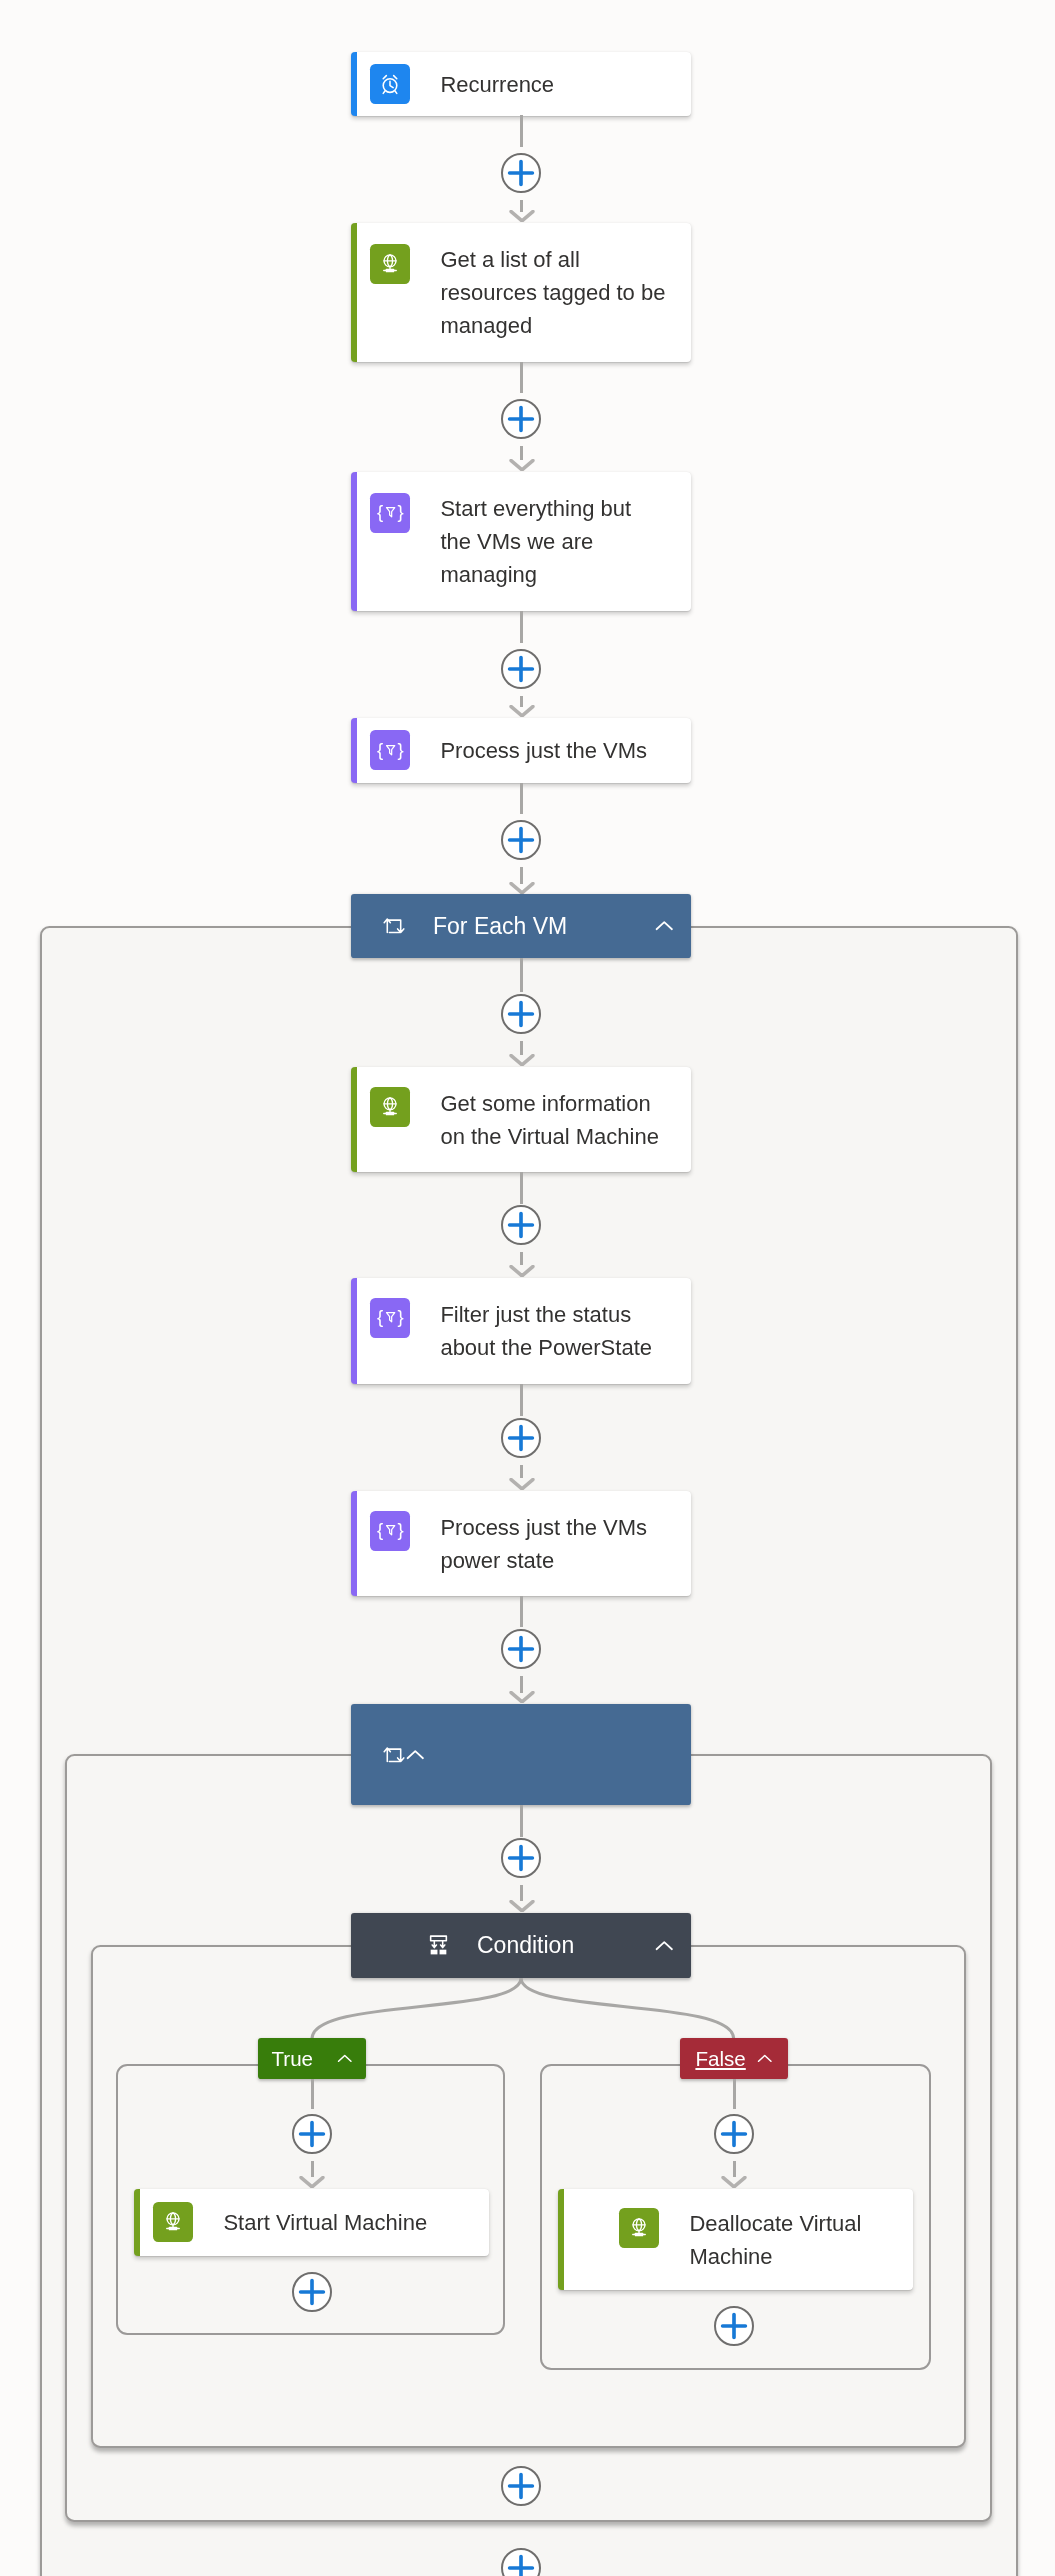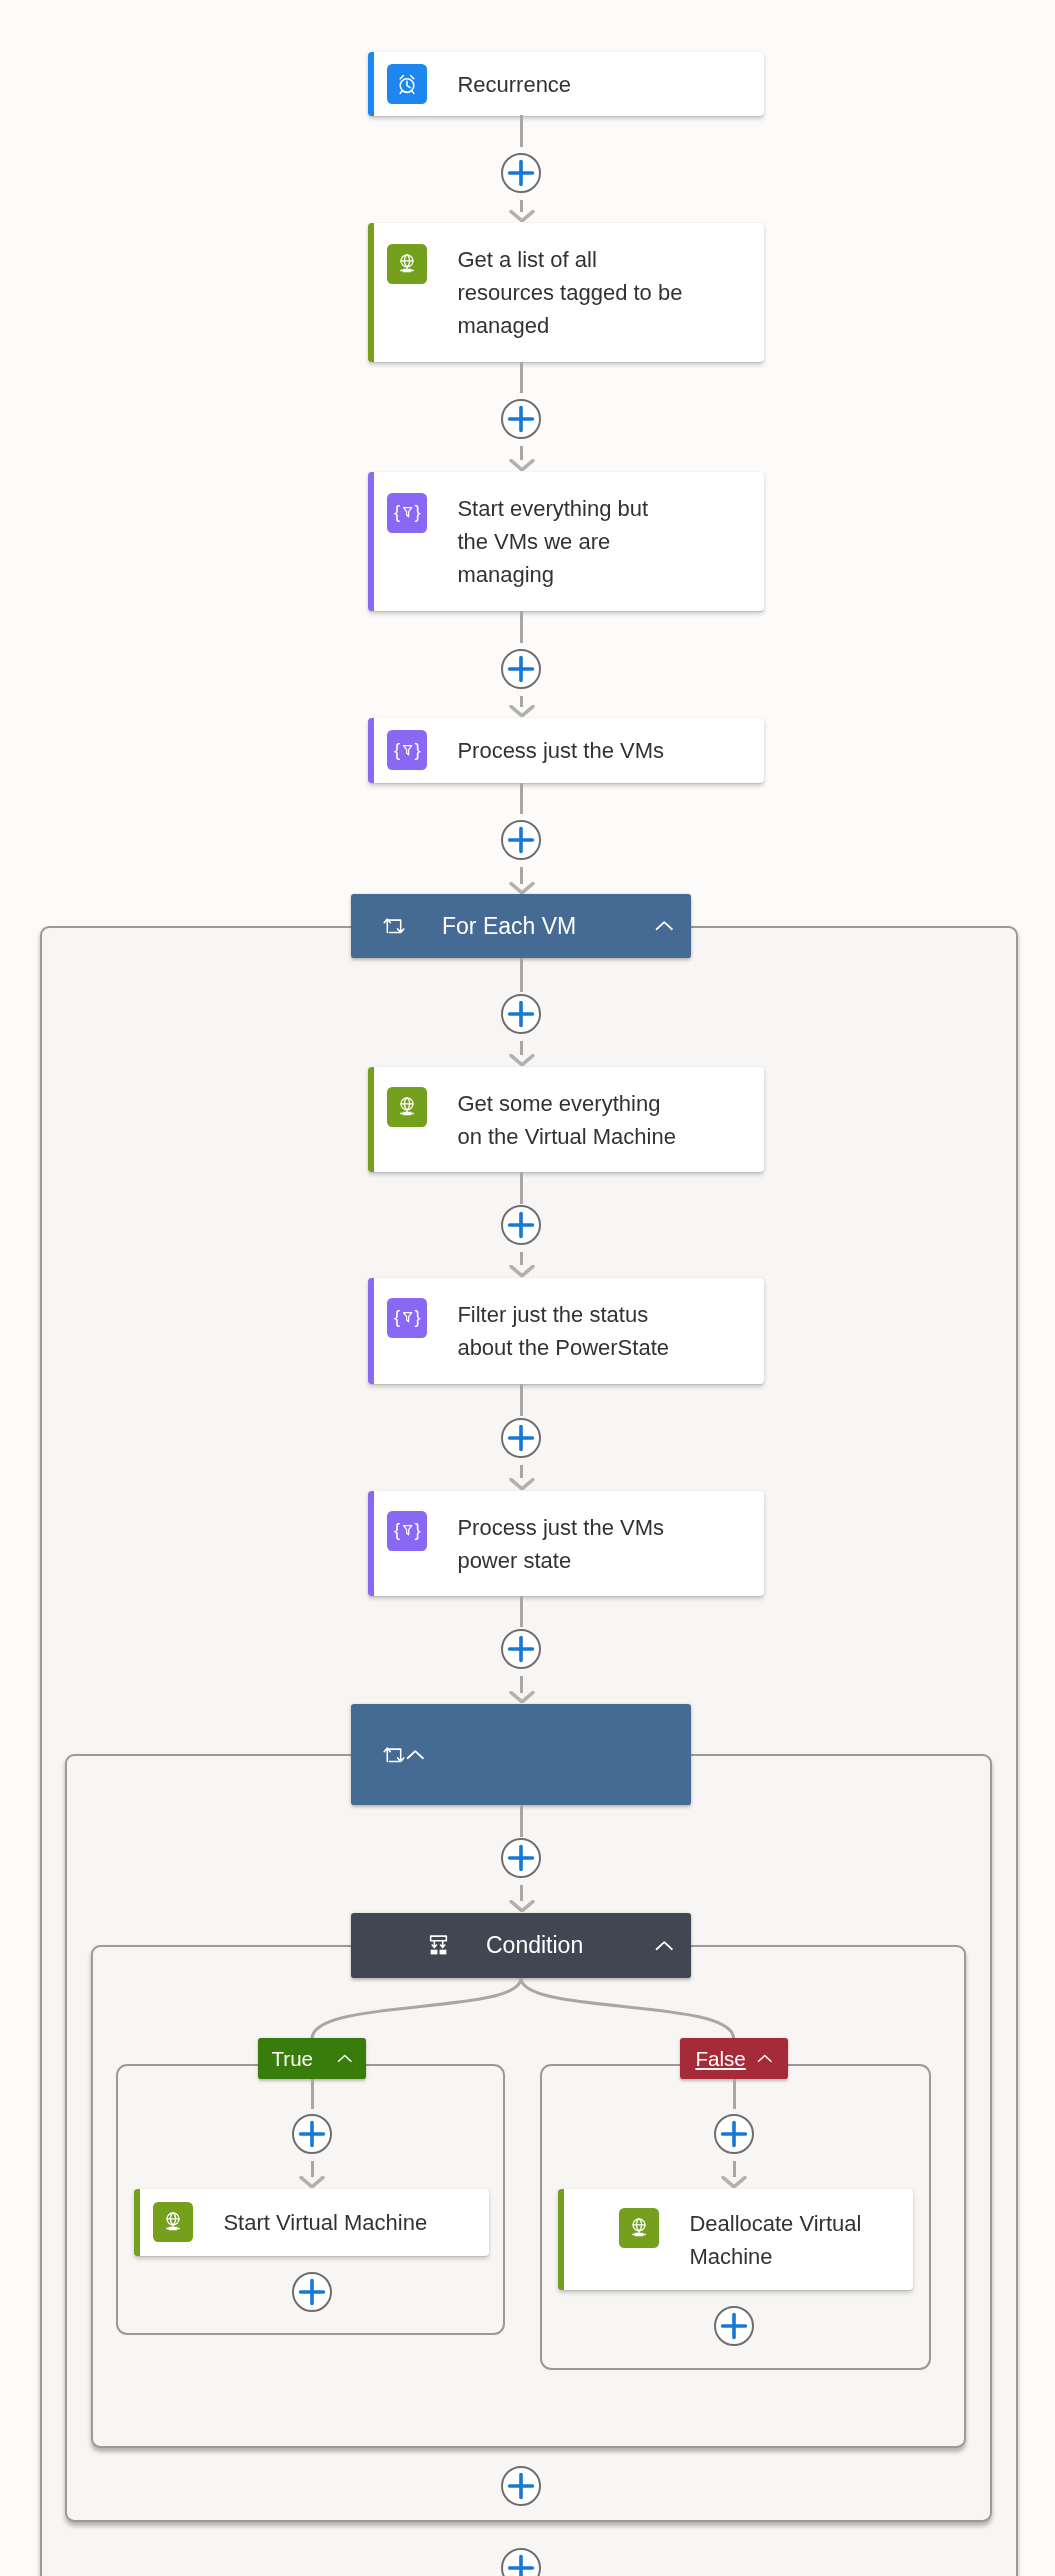--- a/index.html
+++ b/index.html
@@ -33,21 +33,21 @@
     position:absolute;background:var(--scope-bg);
     border:2.1px solid var(--scope-border);border-radius:9.3px;
     box-shadow:0 3.1px 4.6px rgba(0,0,0,.28);
   }
   .branch-scope{
     position:absolute;background:transparent;
     border:2.6px solid var(--branch-border);border-radius:11.3px;
   }
   
   .card{
-    position:absolute;left:368px;width:396px;background:#fff;
+    position:absolute;left:351px;width:340px;background:#fff;
     border-radius:4.1px;border-left:6.2px solid var(--accent-blue);
     box-shadow:0 0.5px 1px rgba(0,0,0,.10),0 2.1px 4.6px rgba(0,0,0,.18);
     display:flex;align-items:stretch;cursor:pointer;
   }
   .card .tilewrap{flex:none;padding:14.4px 0 0 13.4px;}
   .tile{
     width:40px;height:40px;border-radius:5.2px;
     display:flex;align-items:center;justify-content:center;color:#fff;
   }
   .tile-blue{background:var(--accent-blue);}
@@ -66,21 +66,21 @@
   
   .header{
     position:absolute;left:351px;width:340px;border-radius:3.1px;color:#fff;
     display:flex;align-items:center;
     box-shadow:0 1.5px 3.6px rgba(0,0,0,.28);cursor:pointer;
   }
   .hdr-loop{background:var(--header-loop-blue);}
   .hdr-cond{background:var(--header-condition);}
   .header .hicon{flex:none;margin-left:32px;display:flex;align-items:center;}
   .header .htitle{
-    flex:1;margin-left:36px;font-size:23px;line-height:33px;
+    flex:1;margin-left:27px;font-size:23px;line-height:33px;
     white-space:pre-line;
   }
   .header .chev{flex:none;margin-right:17.5px;display:flex;align-items:center;cursor:pointer;}
   
   .vline{position:absolute;width:3.1px;background:var(--line-gray);left:520px;}
   .arrow{position:absolute;width:26px;height:12.4px;left:509px;}
   .pluscircle{
     position:absolute;width:40px;height:40px;left:501px;background:#fff;
     border:2.1px solid var(--circle-border);border-radius:50%;
     display:flex;align-items:center;justify-content:center;cursor:pointer;
@@ -252,21 +252,21 @@
     <div class="tilewrap" style="padding-top:19.6px;">
         <div class="tile tile-green">
       <svg width="24" height="24" viewBox="0 0 46 46" fill="none" stroke="#fff" stroke-width="2.6" stroke-linecap="round">
         <circle cx="23" cy="17" r="11.5"></circle>
         <path d="M23 5.5 C16.5 9.5 16.5 24.5 23 28.5 M23 5.5 C29.5 9.5 29.5 24.5 23 28.5 M11.5 17 H34.5 M23 28.5 V32"></path>
         <rect x="15" y="32" width="16" height="7" rx="1" fill="#fff" stroke="none"></rect>
         <path d="M11 35.5 H15 M31 35.5 H35"></path>
       </svg>
     </div>
       </div>
-    <div class="title">Get some everything
+    <div class="title">Get some information
 on the Virtual Machine</div>
   </div>
 
   <div class="vline" style="top:1172px;height:32px;"></div>
   <div class="pluscircle" style="top:1205px;">
     <svg width="28" height="28" viewBox="0 0 54 54" stroke="#1779D6" stroke-width="7" stroke-linecap="round">
         <path d="M27 5 V49 M5 27 H49"></path>
       </svg>
   </div>
   <div class="vline" style="top:1252px;height:13.4px;"></div>

